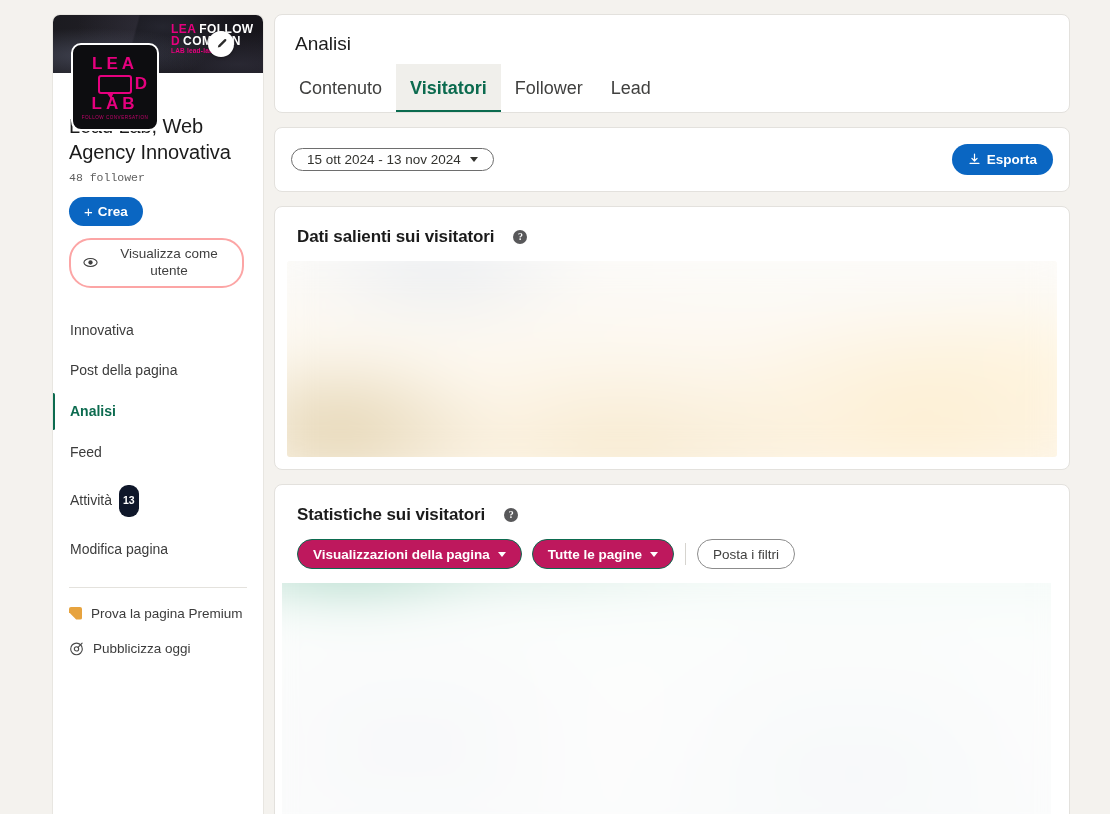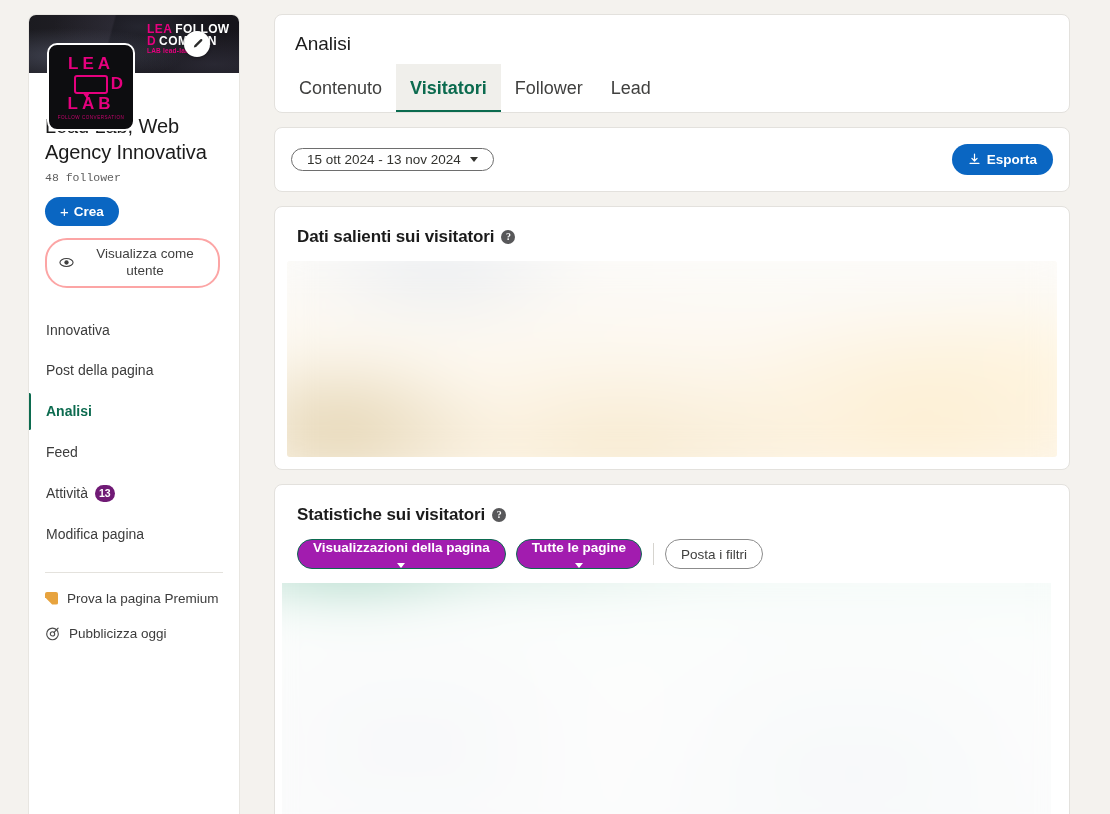--- a/index.html
+++ b/index.html
@@ -14,21 +14,21 @@
   .page {
     position: relative;
     width: 1110px; height: 814px;
     display: flex;
     gap: 0;
   }
 
   
   .sidebar {
     position: absolute;
-    left: 28px; top: 14px;
+    left: 52px; top: 14px;
     width: 212px;
     min-height: 800px;
     background: #ffffff;
     border-radius: 8px 8px 0 0;
     border: 1px solid #e8e6e1;
     border-bottom: none;
     overflow: hidden;
   }
   .cover {
     position: relative;
@@ -163,24 +163,24 @@
   .nav-item.active::before {
     content: "";
     position: absolute;
     left: -1px; top: 2px; bottom: 2px;
     width: 2.5px;
     background: #0c6b4f;
     border-radius: 2px;
   }
   .badge-count {
     display: inline-flex; align-items: center; justify-content: center;
-    min-width: 17px; height: 17px;
+    min-width: 17px; height: 32px;
     padding: 0 4px;
     border-radius: 9px;
-    background: #701a75;
+    background: #0f172a;
     color: #ffffff;
     font-size: 10.5px; font-weight: 700;
     line-height: 1;
   }
   .nav-sep {
     height: 1px;
     background: #e4e2dd;
     margin: 17px 16px 8px 16px;
   }
   .nav-promo {
@@ -280,21 +280,21 @@
     color: #ffffff;
     border: none; border-radius: 16px;
     font-size: 13.5px; font-weight: 600;
     font-family: inherit;
     cursor: pointer;
   }
   .btn-export svg { width: 13px; height: 13px; }
 
   
   .sec-head {
-    display: flex; align-items: center; gap: 7px;
+    display: flex; align-items: center; gap: 19px;
     padding: 20px 22px 14px 22px;
   }
   .sec-title {
     font-size: 17px;
     font-weight: 600;
     color: #1b1b1b;
     letter-spacing: -.1px;
   }
   .help-icon {
     width: 14px; height: 14px;
@@ -339,25 +339,24 @@
   .chip {
     display: inline-flex; align-items: center; gap: 8px;
     height: 30px; padding: 0 15px;
     border-radius: 16px;
     font-size: 13.5px;
     font-family: inherit;
     cursor: pointer;
     white-space: nowrap;
   }
   .chip.solid {
-    background: #a21caf;
+    background: #be185d;
     color: #ffffff;
     border: 1px solid #0c6b4f;
     font-weight: 600;
-    flex-direction: column;
   }
   .chip.outline {
     background: #ffffff;
     color: #40403f;
     border: 1px solid #8c8c8c;
   }
   .chip-div {
     width: 1px; height: 22px;
     background: #d6d4cf;
     margin: 0 1px;

